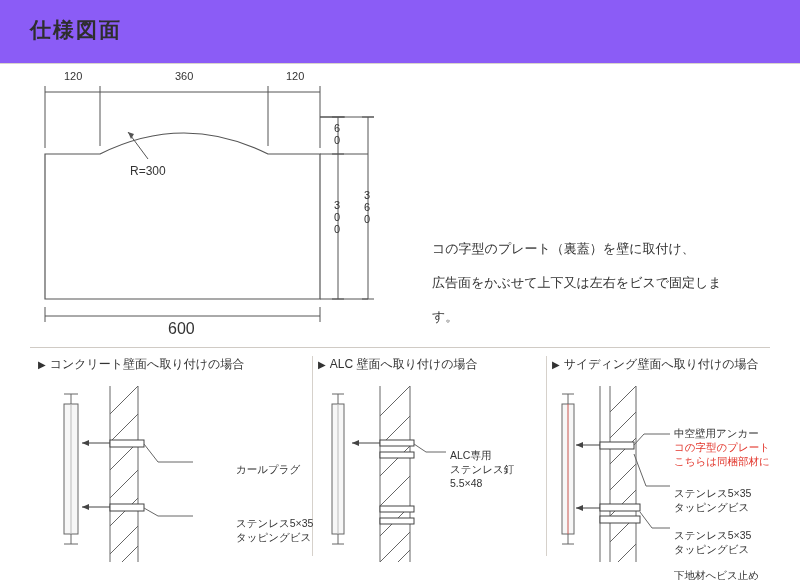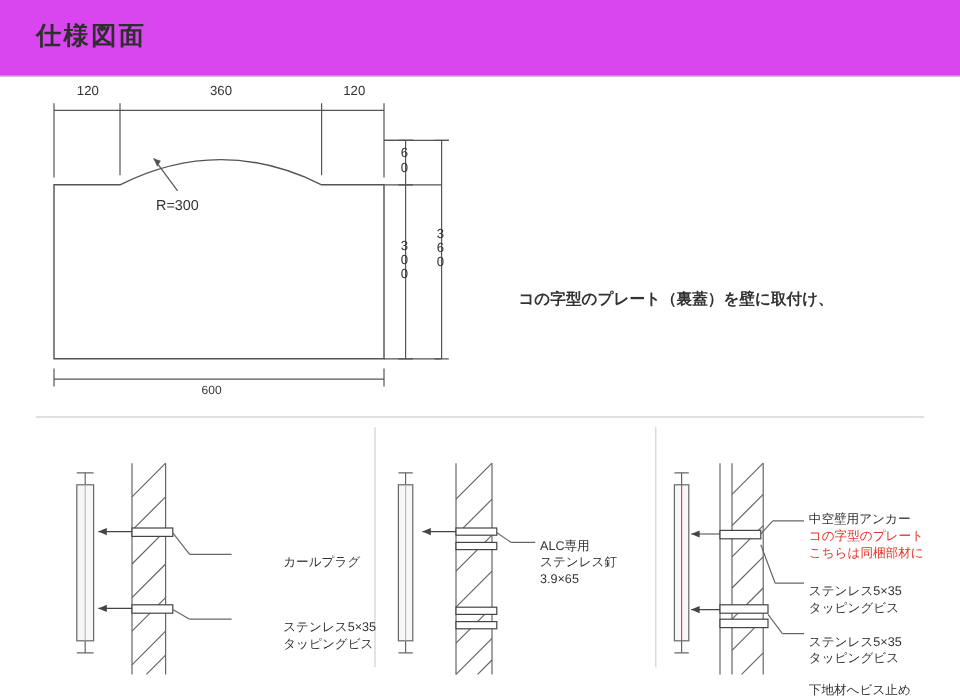--- a/index.html
+++ b/index.html
@@ -9,40 +9,40 @@
     font-family:"Liberation Sans","DejaVu Sans",sans-serif;
     color:#333;
     position:relative;
     overflow:hidden;
   }
   .page{position:relative;width:800px;height:580px;}
 
   
   .header{
     position:absolute;left:0;top:0;width:800px;height:64px;
-    background:#d946ef;
+    background:#8b5cf6;
   }
   .header-title{
     position:absolute;left:30px;top:16px;
     font-size:21px;font-weight:bold;letter-spacing:2px;color:#2e2e2e;
   }
   .header-rule{
     position:absolute;left:0;top:63px;width:800px;height:1px;background:#d8d3cd;
   }
   .lbl{position:absolute;font-size:11px;color:#333;white-space:nowrap;}
 
   
   .main-draw{position:absolute;left:0;top:64px;width:732px;height:280px;}
 
   .plate-svg{position:absolute;left:0;top:0;}
 
   
   .desc{
     position:absolute;left:432px;top:168px;
-    font-size:13px;line-height:34px;color:#333;font-weight:bold;
+    font-size:13px;line-height:34px;color:#333;
   }
 
   
   .sep{
     position:absolute;left:30px;top:347px;width:740px;height:1px;background:#d0cbc5;
   }
 
   
   .panel{position:absolute;top:356px;height:215px;}
   .panel-title{
@@ -119,32 +119,36 @@
     <div class="lbl" style="left:64px;top:6px;">120</div>
     <div class="lbl" style="left:175px;top:6px;">360</div>
     <div class="lbl" style="left:286px;top:6px;">120</div>
 
     <div class="lbl" style="left:130px;top:100px;font-size:12px;">R=300</div>
 
     <div class="lbl" style="left:331px;top:58px;writing-mode:vertical-rl;text-orientation:upright;">60</div>
     <div class="lbl" style="left:331px;top:135px;writing-mode:vertical-rl;text-orientation:upright;">300</div>
     <div class="lbl" style="left:361px;top:125px;writing-mode:vertical-rl;text-orientation:upright;">360</div>
 
-    <div class="lbl" style="left:168px;top:256px;font-size:10px;">600</div>
+    <div class="lbl" style="left:168px;top:256px;font-size:16px;">600</div>
 
     <div class="desc">
       <div>コの字型のプレート（裏蓋）を壁に取付け、</div>
+      <div>広告面をかぶせて上下又は左右をビスで固定します。</div>
     </div>
   </div>
 
   <div class="sep"></div>
   <div class="pdiv" style="left:312px;"></div>
   <div class="pdiv" style="left:546px;"></div>
 
   <div class="panel" style="left:38px;width:270px;">
+    <div class="panel-title">
+      <span class="tri">▶</span><span>コンクリート壁面へ取り付けの場合</span>
+    </div>
     <svg class="panel-body" width="270" height="185" viewBox="0 0 270 185">
 
       <rect x="26" y="22" width="14" height="130" fill="#f7f7f7" stroke="#666" stroke-width="1"></rect>
       <line x1="33" y1="22" x2="33" y2="152" stroke="#bbb" stroke-width="1"></line>
 
       <line x1="26" y1="12" x2="40" y2="12" stroke="#666" stroke-width="1"></line>
       <line x1="33" y1="12" x2="33" y2="22" stroke="#666" stroke-width="1"></line>
       <line x1="26" y1="162" x2="40" y2="162" stroke="#666" stroke-width="1"></line>
       <line x1="33" y1="152" x2="33" y2="162" stroke="#666" stroke-width="1"></line>
 
@@ -178,20 +182,23 @@
         <line x1="106" y1="126" x2="120" y2="134"></line>
         <line x1="120" y1="134" x2="155" y2="134"></line>
       </g>
     </svg>
     <div class="note" style="left:198px;top:106px;text-align:right;">カールプラグ</div>
     <div class="note" style="left:198px;top:160px;">ステンレス5×35</div>
     <div class="note" style="left:198px;top:174px;">タッピングビス</div>
   </div>
 
   <div class="panel" style="left:318px;width:230px;">
+    <div class="panel-title">
+      <span class="tri">▶</span><span>ALC 壁面へ取り付けの場合</span>
+    </div>
     <svg class="panel-body" width="230" height="185" viewBox="0 0 230 185">
       <rect x="14" y="22" width="12" height="130" fill="#f7f7f7" stroke="#666" stroke-width="1"></rect>
       <line x1="20" y1="22" x2="20" y2="152" stroke="#bbb" stroke-width="1"></line>
       <line x1="14" y1="12" x2="26" y2="12" stroke="#666" stroke-width="1"></line>
       <line x1="20" y1="12" x2="20" y2="22" stroke="#666" stroke-width="1"></line>
       <line x1="14" y1="162" x2="26" y2="162" stroke="#666" stroke-width="1"></line>
       <line x1="20" y1="152" x2="20" y2="162" stroke="#666" stroke-width="1"></line>
 
       <line x1="62" y1="4" x2="62" y2="180" stroke="#666" stroke-width="1"></line>
       <line x1="92" y1="4" x2="92" y2="180" stroke="#666" stroke-width="1"></line>
@@ -214,24 +221,27 @@
         <rect x="62" y="136" width="34" height="6"></rect>
       </g>
 
       <g stroke="#666" stroke-width="1" fill="none">
         <line x1="96" y1="62" x2="108" y2="70"></line>
         <line x1="108" y1="70" x2="128" y2="70"></line>
       </g>
     </svg>
     <div class="note" style="left:132px;top:92px;">ALC専用</div>
     <div class="note" style="left:132px;top:106px;">ステンレス釘</div>
-    <div class="note" style="left:132px;top:120px;">3.9×65</div>
+    <div class="note" style="left:132px;top:120px;">5.5×48</div>
   </div>
 
   <div class="panel" style="left:552px;width:245px;">
+    <div class="panel-title">
+      <span class="tri">▶</span><span>サイディング壁面へ取り付けの場合</span>
+    </div>
     <svg class="panel-body" width="245" height="185" viewBox="0 0 245 185">
       <rect x="10" y="22" width="12" height="130" fill="#f7f7f7" stroke="#666" stroke-width="1"></rect>
       <line x1="16" y1="22" x2="16" y2="152" stroke="#c9544f" stroke-width="1"></line>
       <line x1="10" y1="12" x2="22" y2="12" stroke="#666" stroke-width="1"></line>
       <line x1="16" y1="12" x2="16" y2="22" stroke="#666" stroke-width="1"></line>
       <line x1="10" y1="162" x2="22" y2="162" stroke="#666" stroke-width="1"></line>
       <line x1="16" y1="152" x2="16" y2="162" stroke="#666" stroke-width="1"></line>
 
       <line x1="48" y1="4" x2="48" y2="180" stroke="#666" stroke-width="1"></line>
       <line x1="58" y1="4" x2="58" y2="180" stroke="#666" stroke-width="1"></line>

